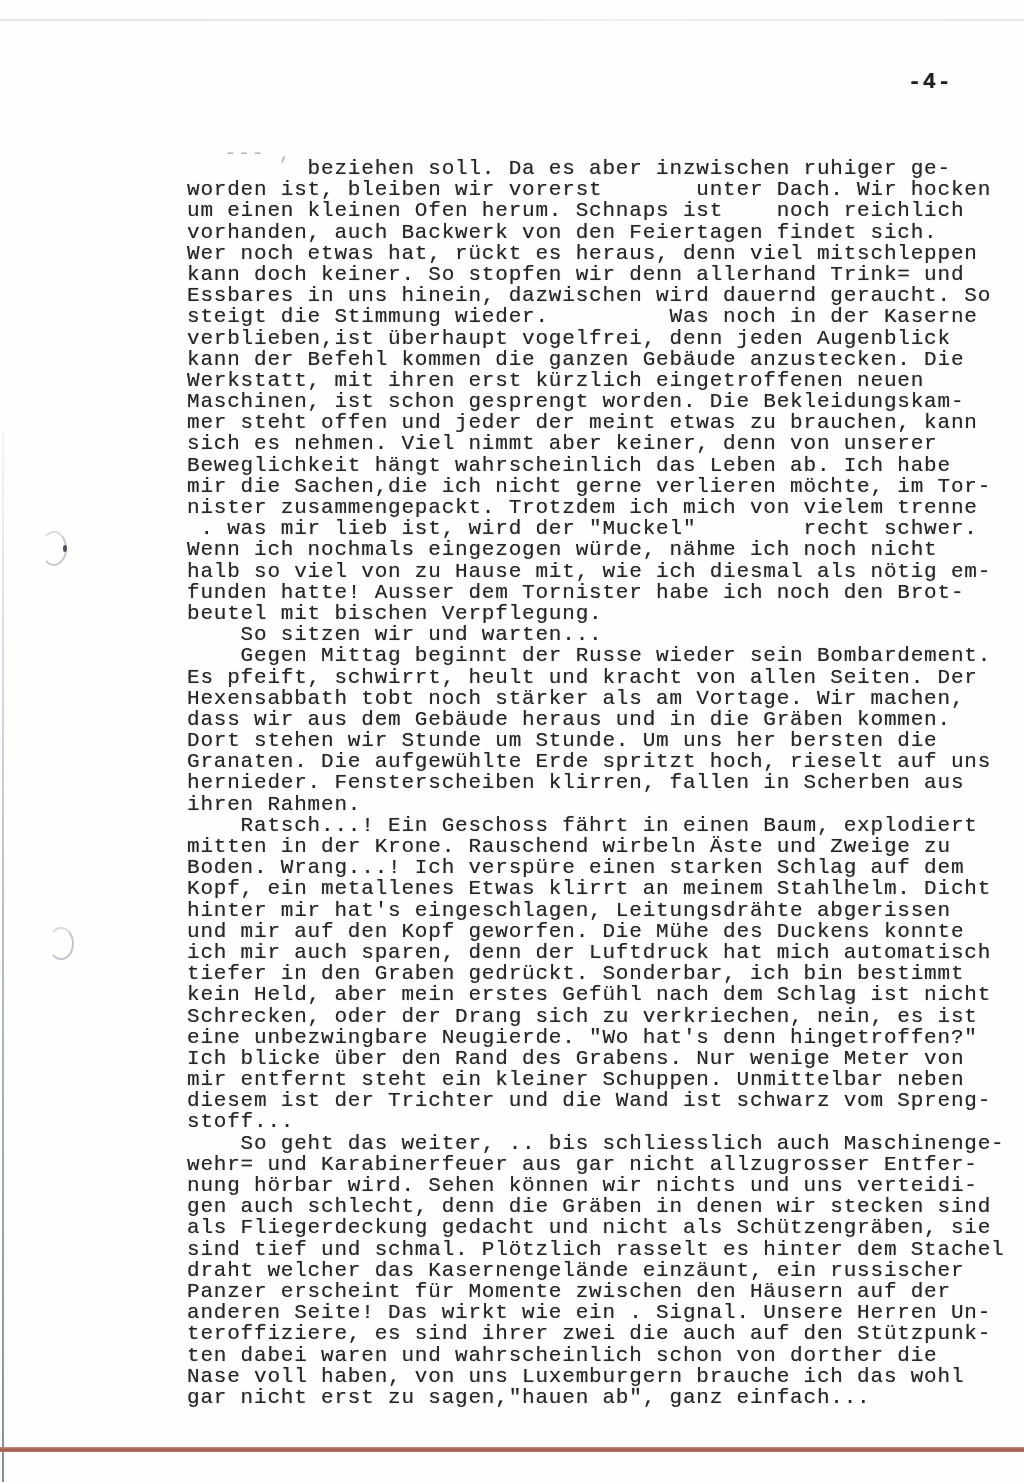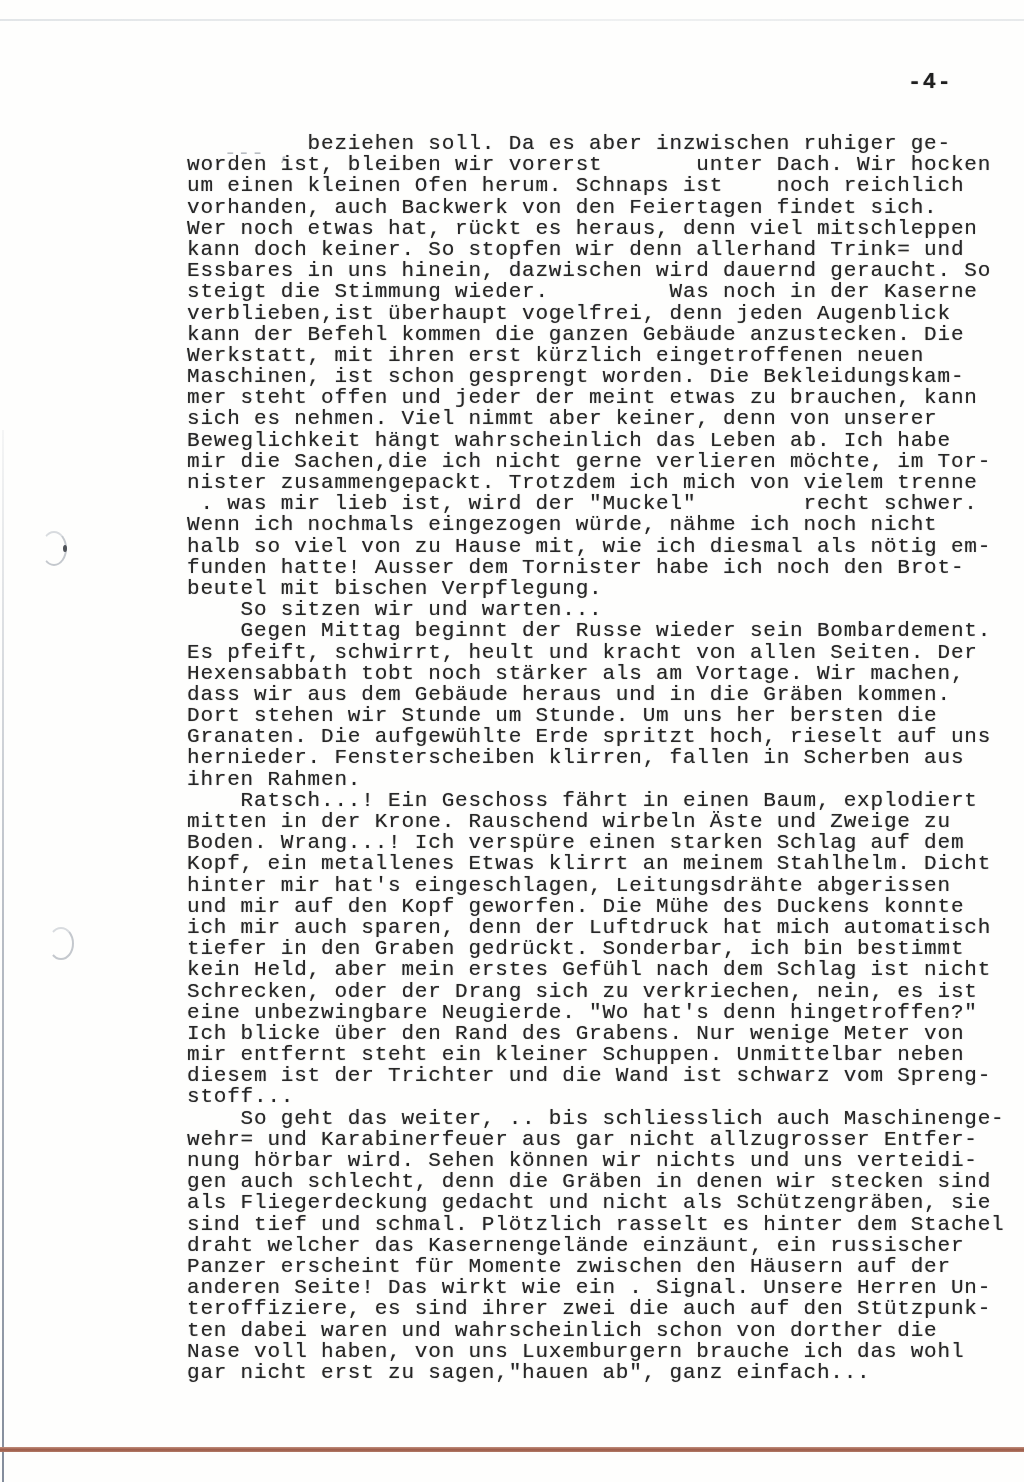--- a/index.html
+++ b/index.html
@@ -32,21 +32,21 @@
     width: 2px; height: 1052px;
     background: linear-gradient(to bottom,
       rgba(130,140,155,0.08),
       rgba(105,116,134,0.45) 45%,
       rgba(90,102,122,0.75));
   }
   
   .text-block {
     position: absolute;
     left: 187px;
-    top: 133px;
+    top: 158px;
     font-size: 21px;
     line-height: 21.18px;
     letter-spacing: 0.8px;
     color: #272727;
     white-space: pre;
     text-shadow: 0 0 1px rgba(45,45,45,0.55);
   }
   .text-line { white-space: pre; }
   .page-number {
     position: absolute;

